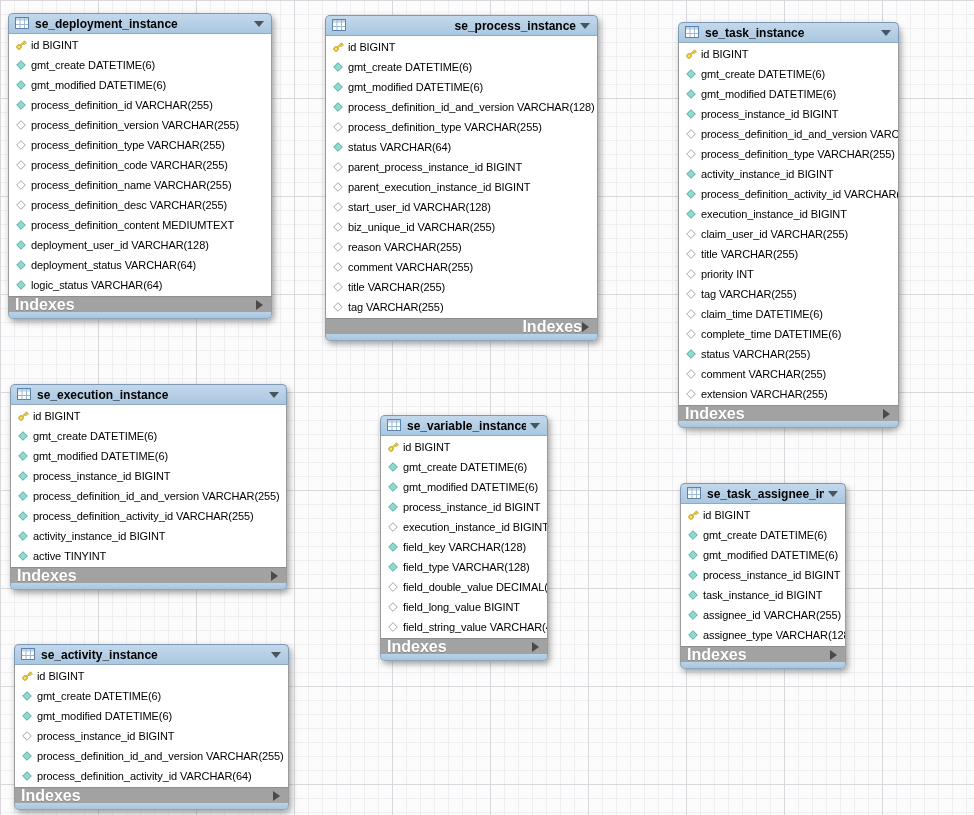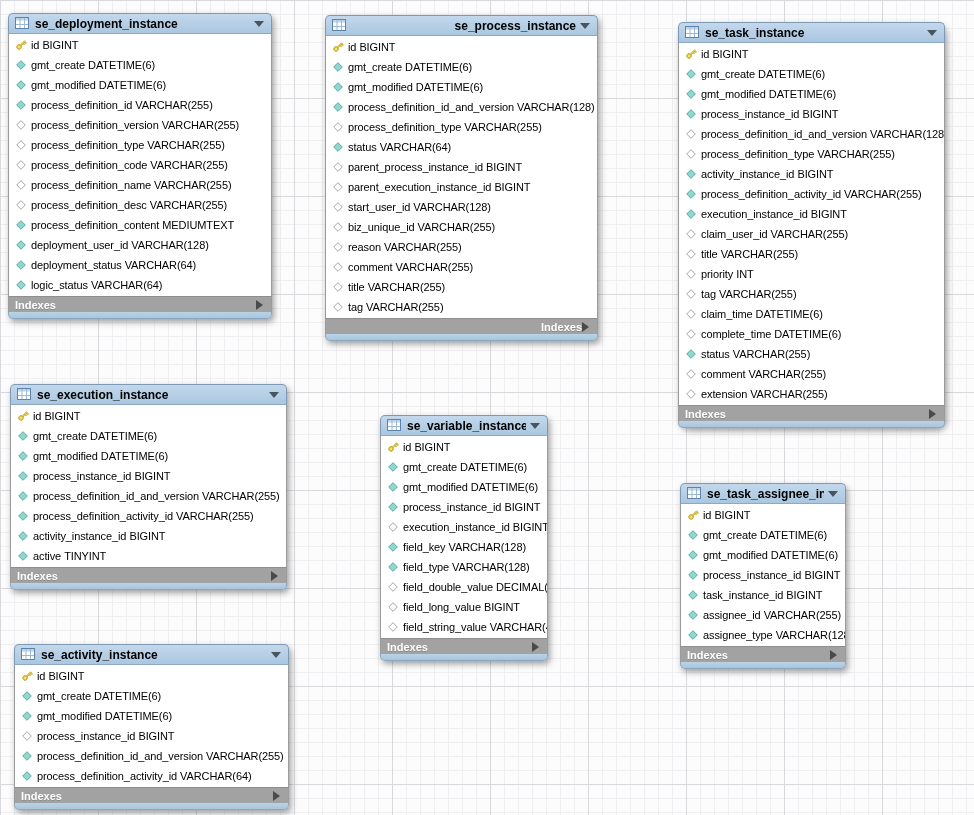--- a/index.html
+++ b/index.html
@@ -84,21 +84,21 @@
     background: #a2a2a2;
     border-left: 1px solid #9b9b9b;
     border-right: 1px solid #9b9b9b;
     border-top: 1px solid #8e8e8e;
     display: flex;
     align-items: center;
     padding: 0 8px 0 6px;
   }
   .tfoot .flabel {
     color: #ffffff;
-    font-size: 11px;
+    font-size: 16px;
     font-weight: bold;
     text-shadow: 0 1px 0 rgba(0,0,0,0.15);
     flex: 1;
   }
   .tri-right {
     width: 0; height: 0;
     border-top: 5px solid transparent;
     border-bottom: 5px solid transparent;
     border-left: 7px solid #4a4a4a;
   }
@@ -376,21 +376,21 @@
             </span>
             <span class="lbl"><span class="cname">tag</span><span class="ctype">VARCHAR(255)</span></span>
           </div>
         </div>
         <div class="tfoot">
           <span class="flabel">Indexes</span>
           <span class="tri-right"></span>
         </div>
         <div class="tbar"></div>
       </div>
-      <div class="db-table" style="left: 678px; top: 22px; width: 267px; border-radius: 10px;">
+      <div class="db-table" style="left: 678px; top: 22px; width: 221px; border-radius: 10px;">
         <div class="thead">
           <span><svg width="14" height="12" viewBox="0 0 14 12" aria-hidden="true">
               <rect x="0.5" y="0.5" width="13" height="11" fill="#ffffff" stroke="#5b83ad"></rect>
               <rect x="1" y="1" width="12" height="2.6" fill="#c2d6ea"></rect>
               <line x1="5" y1="1" x2="5" y2="11" stroke="#9db8d2" stroke-width="1"></line>
               <line x1="9.5" y1="1" x2="9.5" y2="11" stroke="#9db8d2" stroke-width="1"></line>
               <line x1="1" y1="7.5" x2="13" y2="7.5" stroke="#9db8d2" stroke-width="1"></line>
             </svg></span>
           <span class="title">se_task_instance</span>
           <span class="tri-down"></span>

